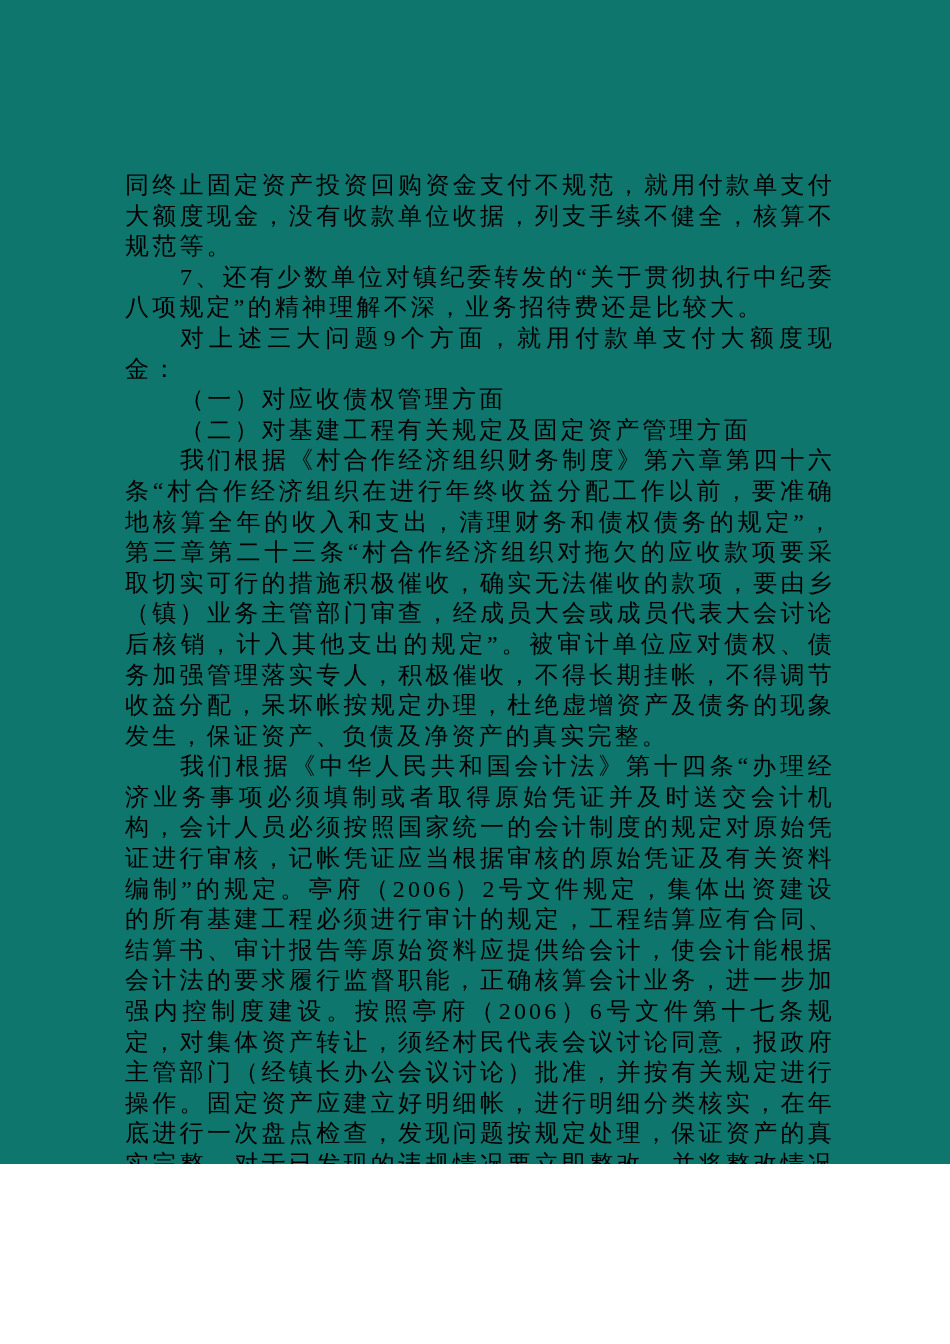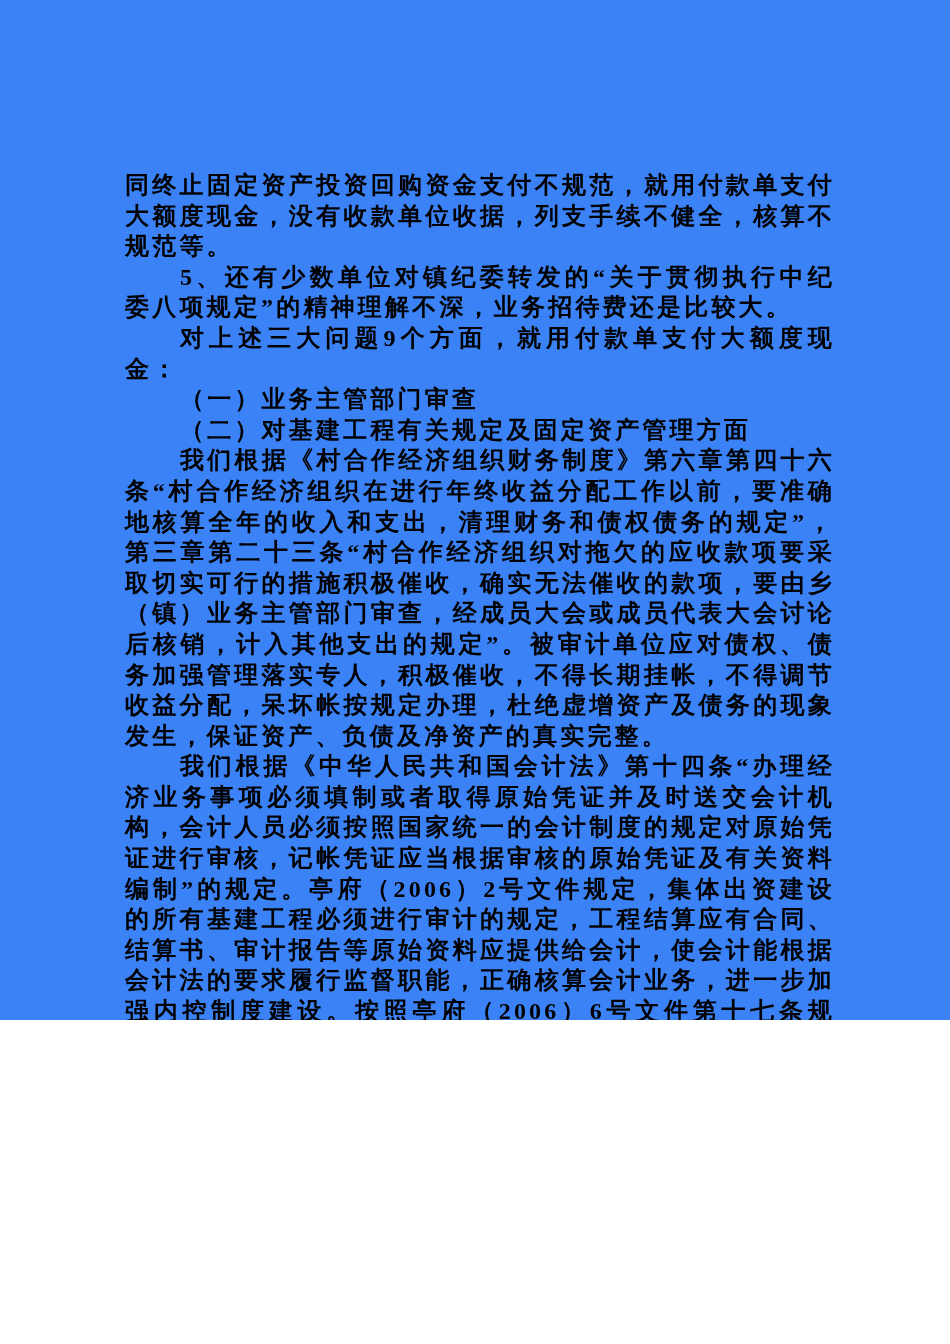--- a/index.html
+++ b/index.html
@@ -3,26 +3,25 @@
 <meta charset="utf-8">
 <style>
   html, body {
     margin: 0;
     padding: 0;
     background: #ffffff;
   }
   .page {
     position: relative;
     width: 950px;
-    height: 1020px;
-    background: #3b82f6;
+    height: 1164px;
+    background: #0f766e;
     color: #000000;
     font-family: "Liberation Serif", "DejaVu Serif", serif;
     overflow: hidden;
-    font-weight: bold;
   }
   .body-text {
     position: absolute;
     left: 125px;
     top: 170px;
     width: 710px;
   }
   .para {
     margin: 0;
     padding: 0;
@@ -51,23 +50,23 @@
     display: inline-block;
     transform: translateX(22px);
   }
 </style>
 </head>
 <body>
 
 <div class="page">
   <div class="body-text">
     <p class="para flush">同终止固定资产投资回购资金支付不规范，就用付款单支付大额度现金，没有收款单位收据，列支手续不健全，核算不规范等。</p>
-    <p class="para">5、还有少数单位对镇纪委转发的“关于贯彻执行中纪委八项规定”的精神理解不深，业务招待费还是比较大。</p>
+    <p class="para">7、还有少数单位对镇纪委转发的“关于贯彻执行中纪委八项规定”的精神理解不深，业务招待费还是比较大。</p>
     <p class="para">对上述三大问题9个方面，就用付款单支付大额度现金：</p>
-    <p class="para">（一）业务主管部门审查</p>
+    <p class="para">（一）对应收债权管理方面</p>
     <p class="para">（二）对基建工程有关规定及固定资产管理方面</p>
     <p class="para">我们根据《村合作经济组织财务制度》第六章第四十六条“村合作经济组织在进行年终收益分配工作以前，要准确地核算全年的收入和支出，清理财务和债权债务的规定”，第三章第二十三条“村合作经济组织对拖欠的应收款项要采取切实可行的措施积极催收，确实无法催收的款项，要由乡（镇）业务主管部门审查，经成员大会或成员代表大会讨论后核销，计入其他支出的规定”。被审计单位应对债权、债务加强管理落实专人，积极催收，不得长期挂帐，不得调节收益分配，呆坏帐按规定办理，杜绝虚增资产及债务的现象发生，保证资产、负债及净资产的真实完整。</p>
     <p class="para">我们根据《中华人民共和国会计法》第十四条“办理经济业务事项必须填制或者取得原始凭证并及时送交会计机构，会计人员必须按照国家统一的会计制度的规定对原始凭证进行审核，记帐凭证应当根据审核的原始凭证及有关资料编制”的规定。亭府（2006）2号文件规定，集体出资建设的所有基建工程必须进行审计的规定，工程结算应有合同、结算书、审计报告等原始资料应提供给会计，使会计能根据会计法的要求履行监督职能，正确核算会计业务，进一步加强内控制度建设。按照亭府（2006）6号文件第十七条规定，对集体资产转让，须经村民代表会议讨论同意，报政府主管部门（经镇长办公会议讨论）批准，并按有关规定进行操作。固定资产应建立好明细帐，进行明细分类核实，在年底进行一次盘点检查，发现问题按规定处理，保证资产的真实完整，对于已发现的违规情况要立即整改，并将整改情况报审计整改督查领导小组、镇纪委、政府监察室。</p>
   </div>
   <div class="page-footer">
     <span class="footer-label">第3页 共5页</span>
   </div>
 </div>
 
 </body></html>

